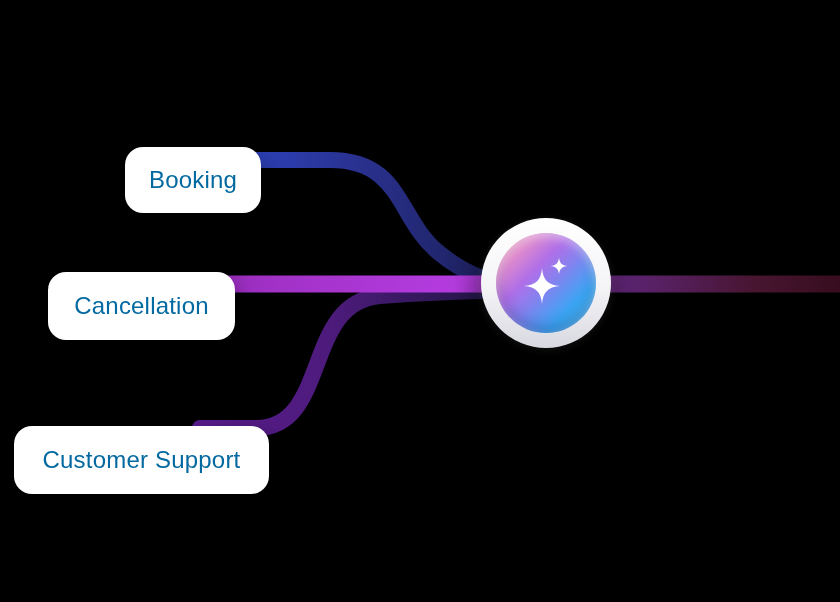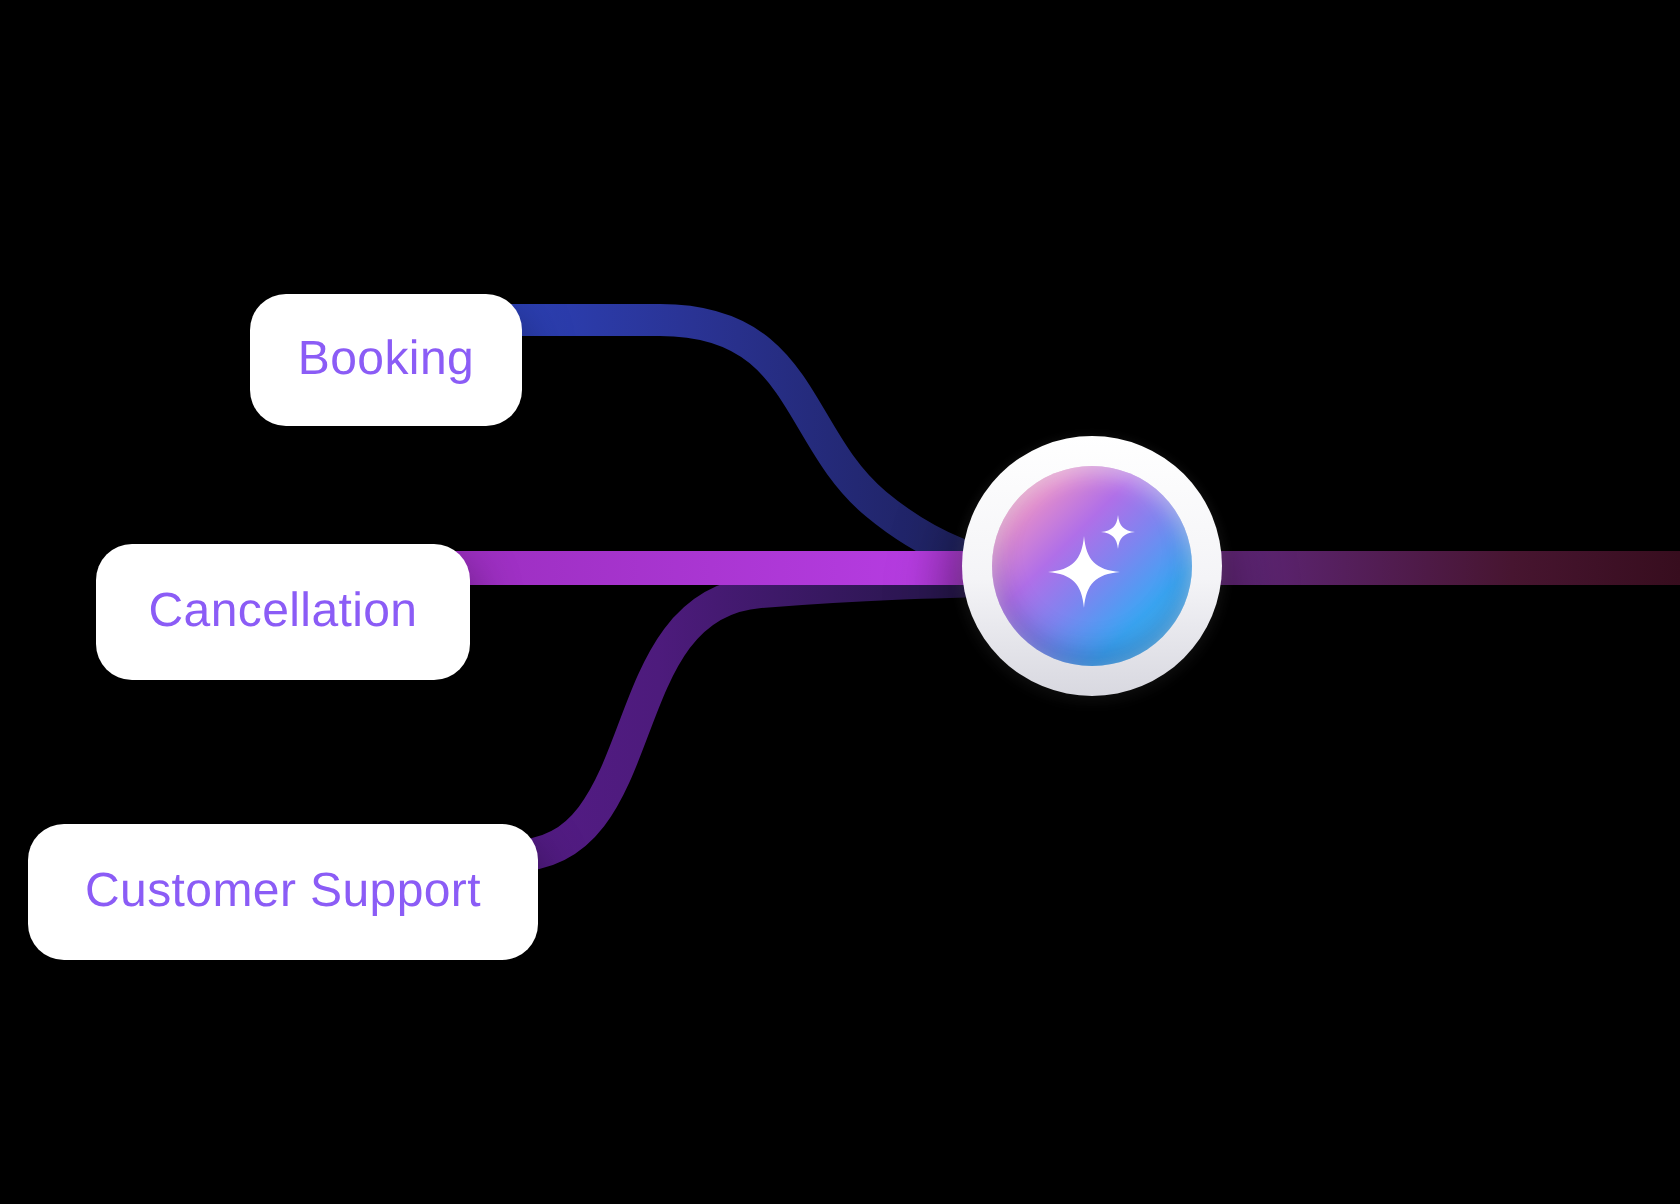--- a/index.html
+++ b/index.html
@@ -20,29 +20,29 @@
     left: 0;
     top: 0;
   }
   .node {
     position: absolute;
     background: #ffffff;
     border-radius: 18px;
     display: flex;
     align-items: center;
     justify-content: center;
-    color: #8b5cf6;
+    color: #0369a1;
     font-size: 24px;
     font-weight: 500;
     letter-spacing: 0.2px;
     box-shadow: 0 10px 26px rgba(0,0,0,0.45);
   }
   .node-booking      { left: 125px; top: 147px; width: 136px; height: 66px; }
   .node-cancellation { left:  48px; top: 272px; width: 187px; height: 68px; }
-  .node-support      { left:  14px; top: 412px; width: 255px; height: 68px; justify-content: center; }
+  .node-support      { left:  14px; top: 426px; width: 255px; height: 68px; justify-content: center; }
   .node-done         { left: 628px; top: 250px; width: 153px; height: 64px; gap: 13px; font-size: 25px; }
 
   .hub {
     position: absolute;
     left: 481px;
     top: 218px;
     width: 130px;
     height: 130px;
     border-radius: 50%;
     background: linear-gradient(180deg, #ffffff 0%, #f4f4f7 55%, #d8d8e0 100%);

